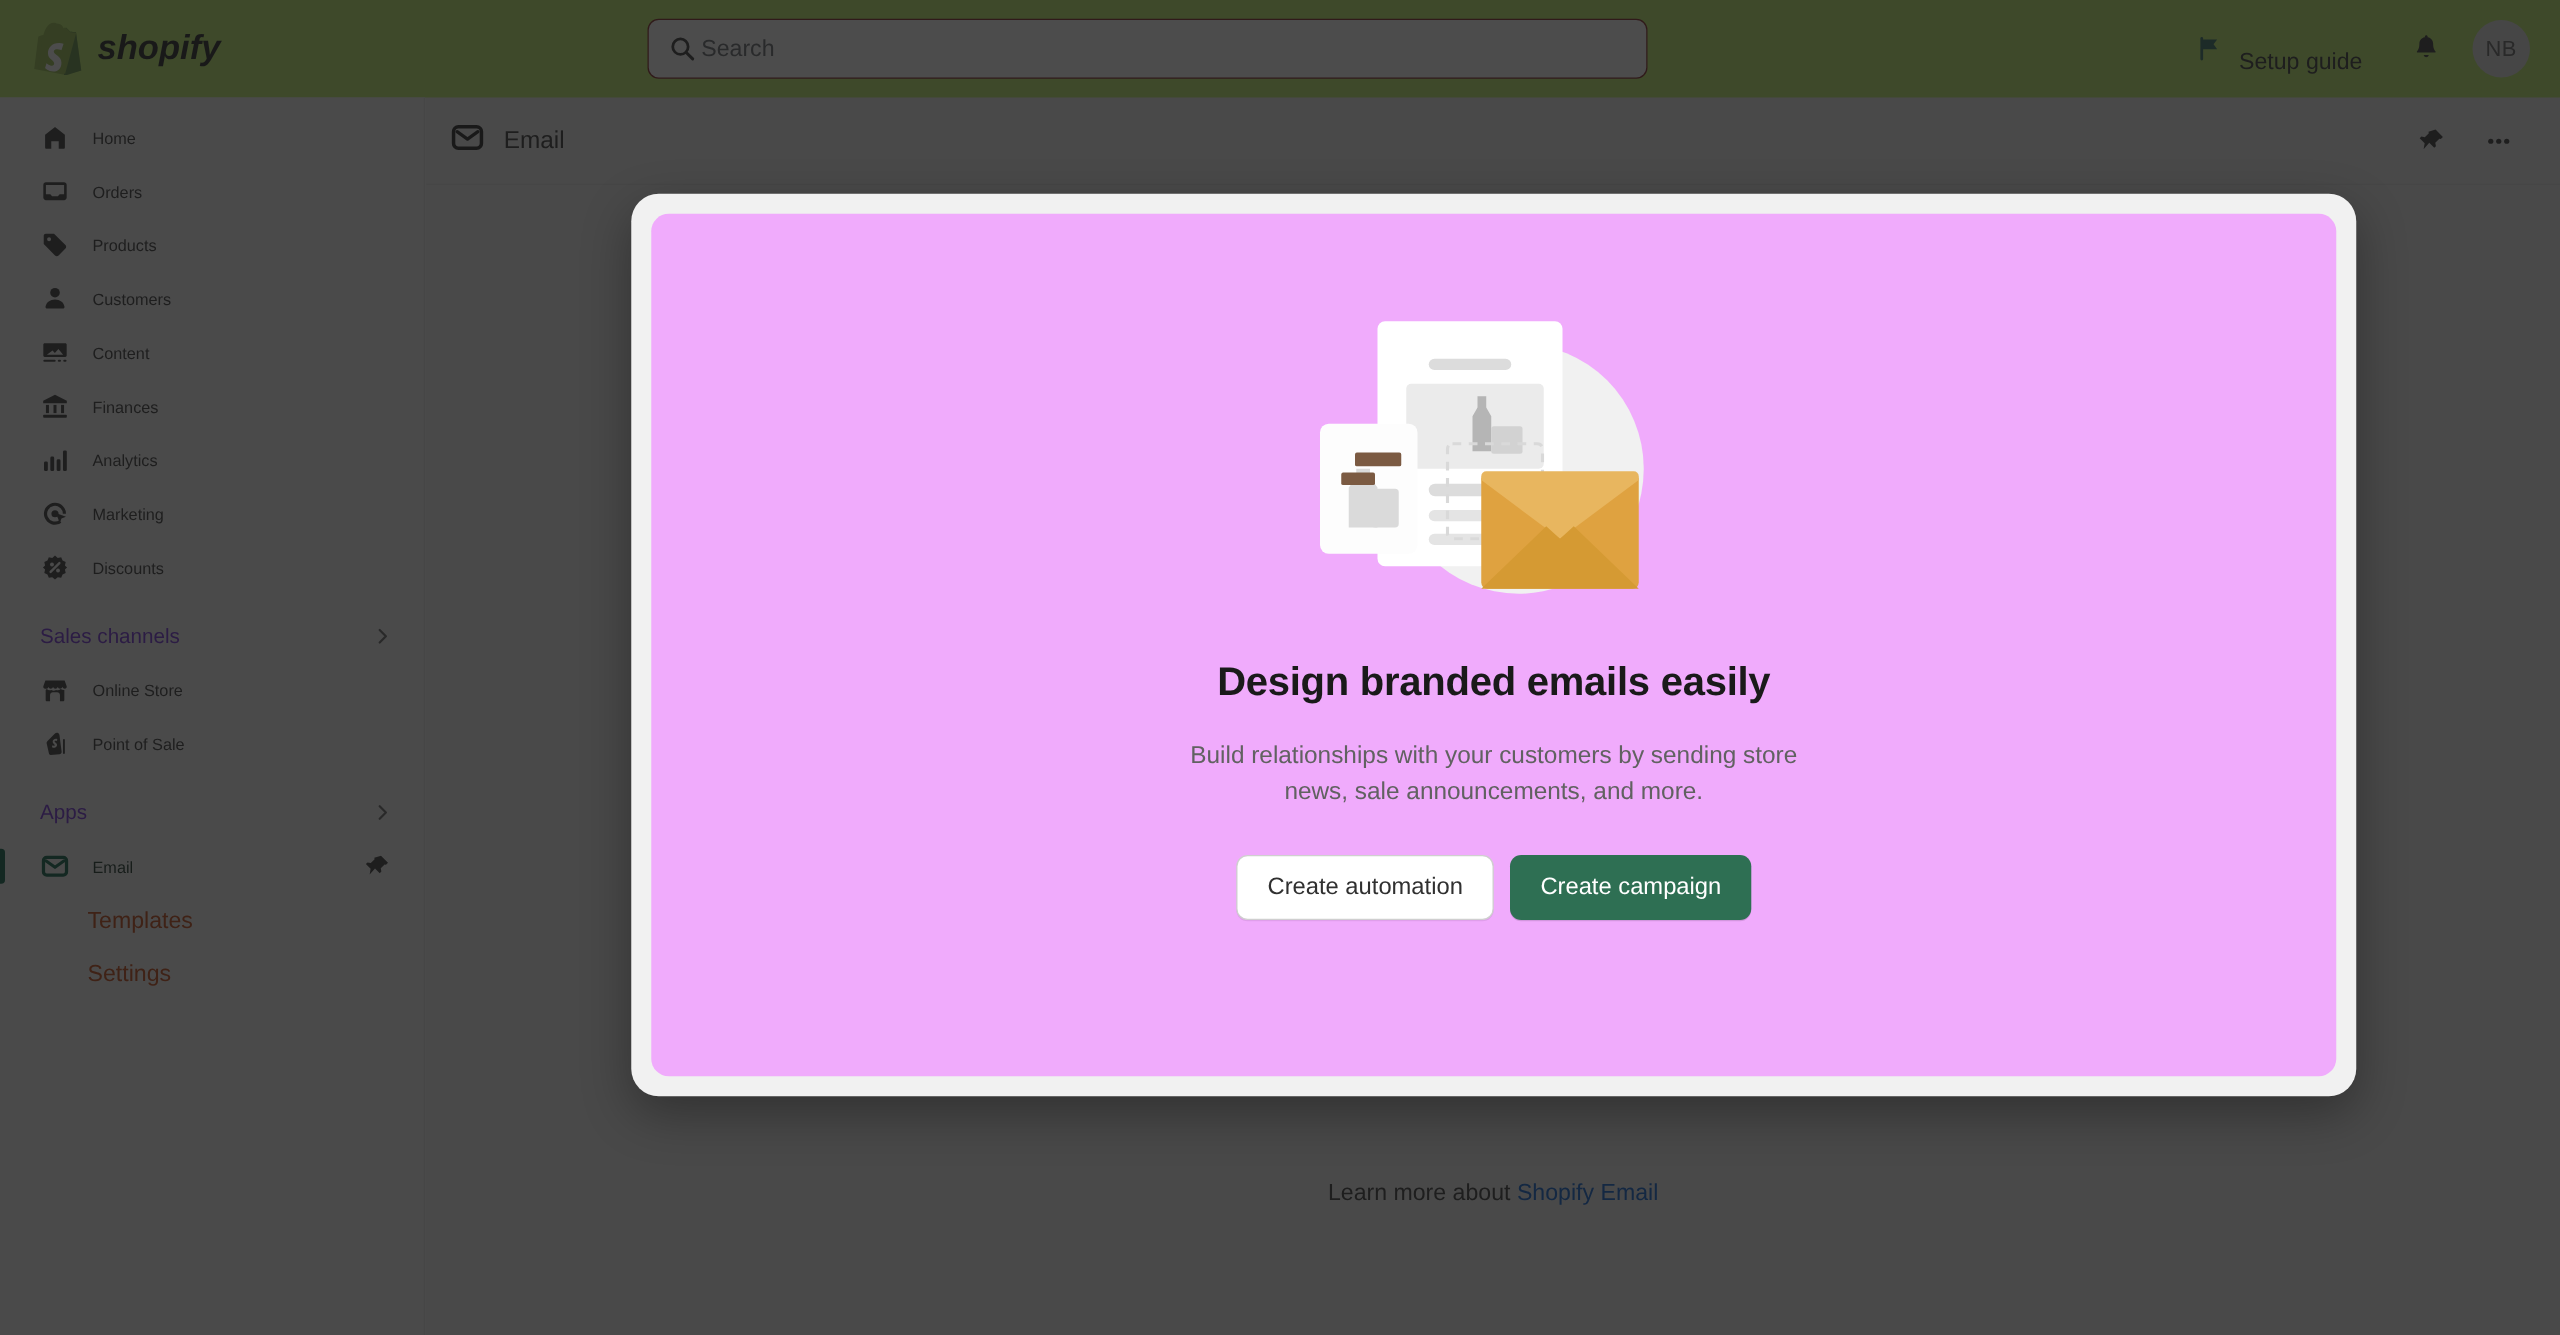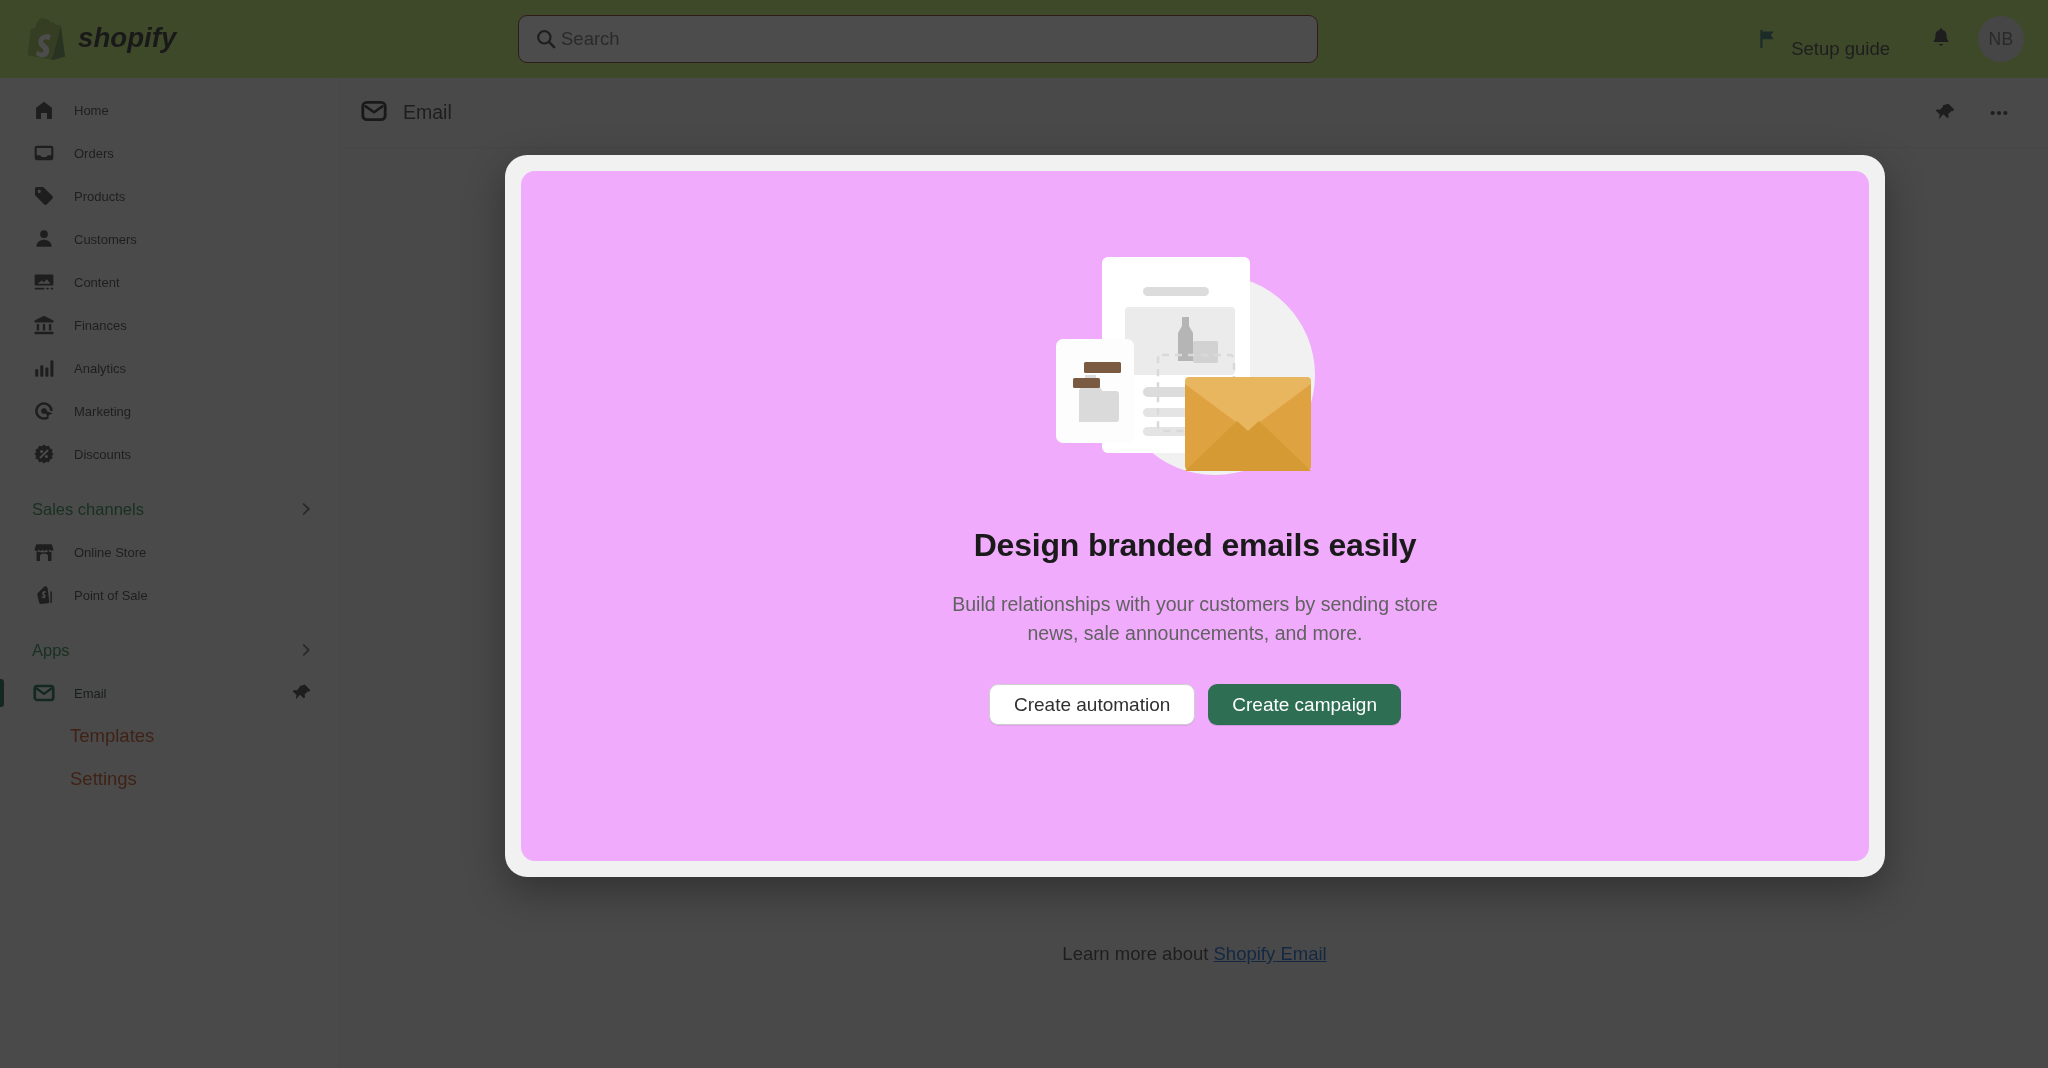--- a/index.html
+++ b/index.html
@@ -159,21 +159,21 @@
     color: #c2410c;
     font-size: 18.5px;
   }
   .section-head {
     display: flex;
     align-items: center;
     justify-content: space-between;
     height: 40px;
     margin: 14px 12px 2px;
     padding: 0 12px 0 20px;
-    color: #15803d;
+    color: #6d28d9;
     font-size: 16.5px;
     cursor: pointer;
   }
 
   
   .content {
     position: absolute;
     top: 78px; left: 341px;
     width: 1707px;
     height: 990px;
@@ -199,21 +199,21 @@
     align-items: center;
   }
   .learn-more {
     position: absolute;
     top: 795px;
     left: 0; right: 0;
     text-align: center;
     font-size: 18.5px;
     color: #303030;
   }
-  .learn-more a { color: #005bd3; text-decoration: underline; cursor: pointer; }
+  .learn-more a { color: #005bd3; cursor: pointer; }
 
   
   .scrim {
     position: absolute;
     inset: 0;
     background: rgba(26,26,26,0.78);
     z-index: 10;
   }
   .modal-frame {
     position: absolute;
@@ -252,21 +252,21 @@
     font-size: 19.5px;
     line-height: 29px;
     color: #616161;
   }
   .modal-actions {
     margin-top: 36px;
     display: flex;
     gap: 13px;
   }
   .btn {
-    height: 41px;
+    height: 52px;
     padding: 0 24px;
     border-radius: 9px;
     font-size: 19px;
     font-family: "Liberation Sans", sans-serif;
     cursor: pointer;
     border: none;
     display: flex;
     align-items: center;
   }
   .btn-secondary {

